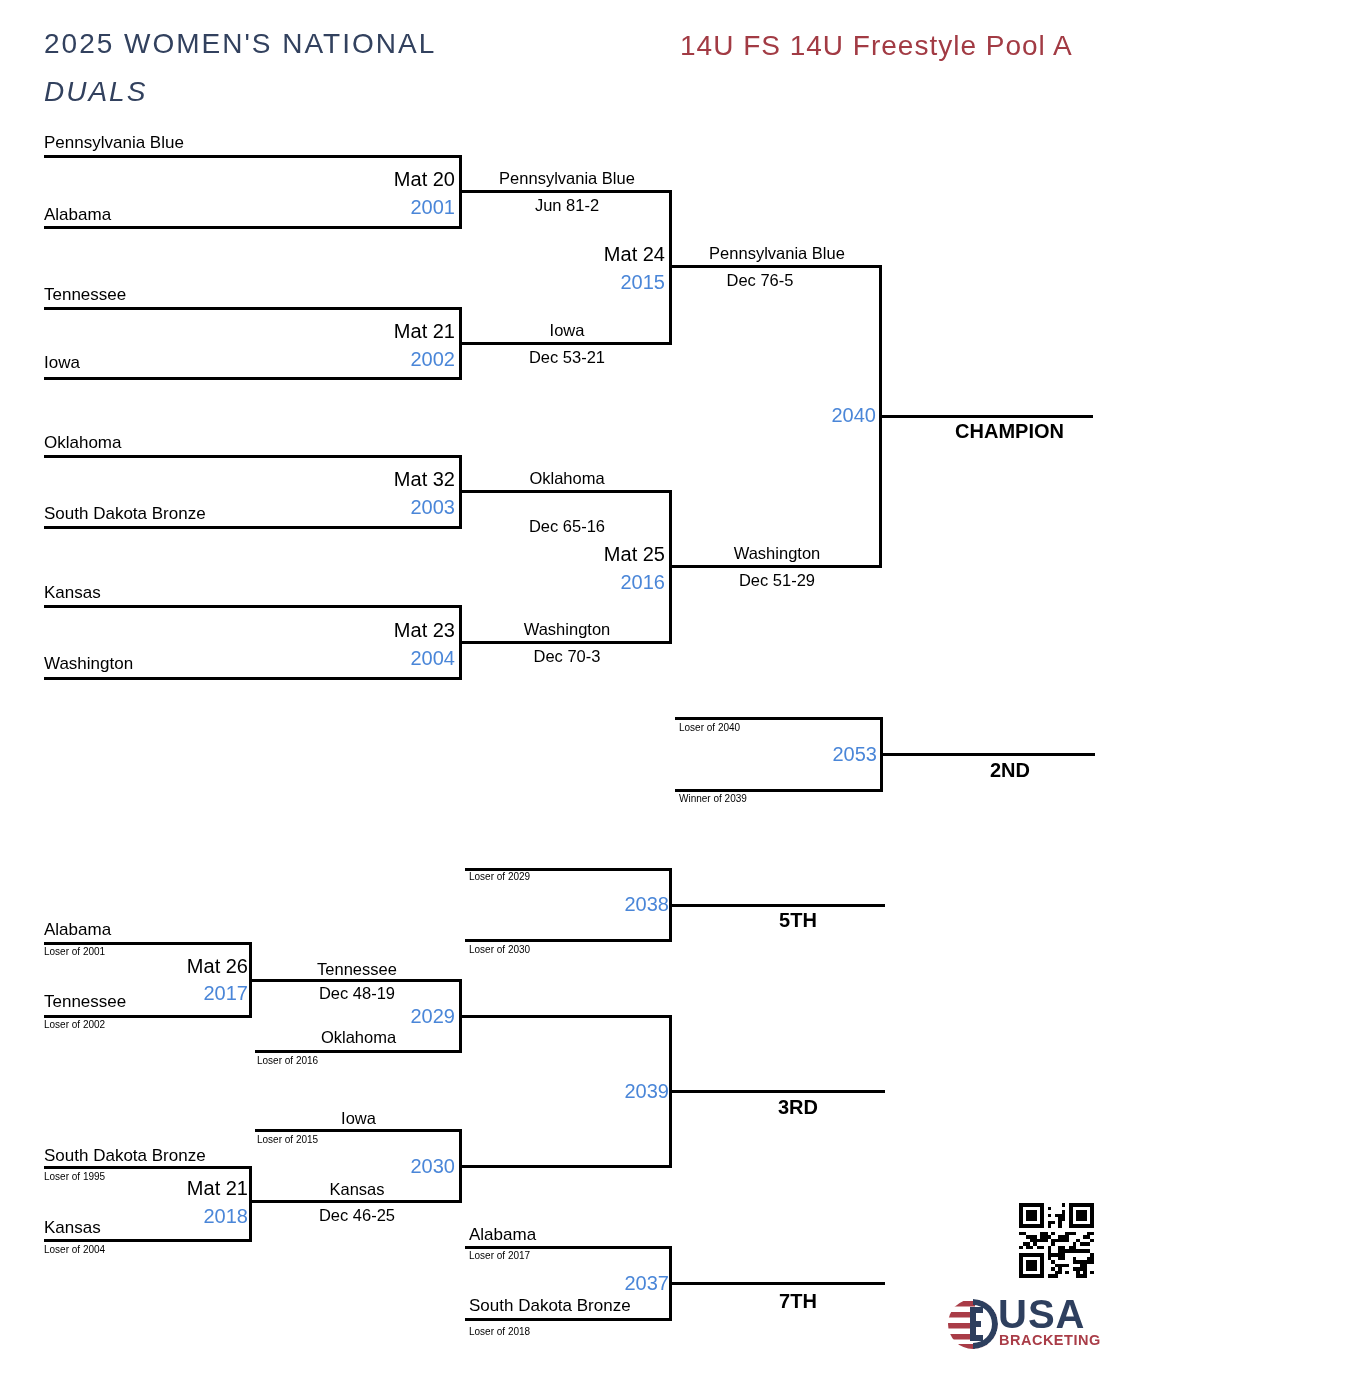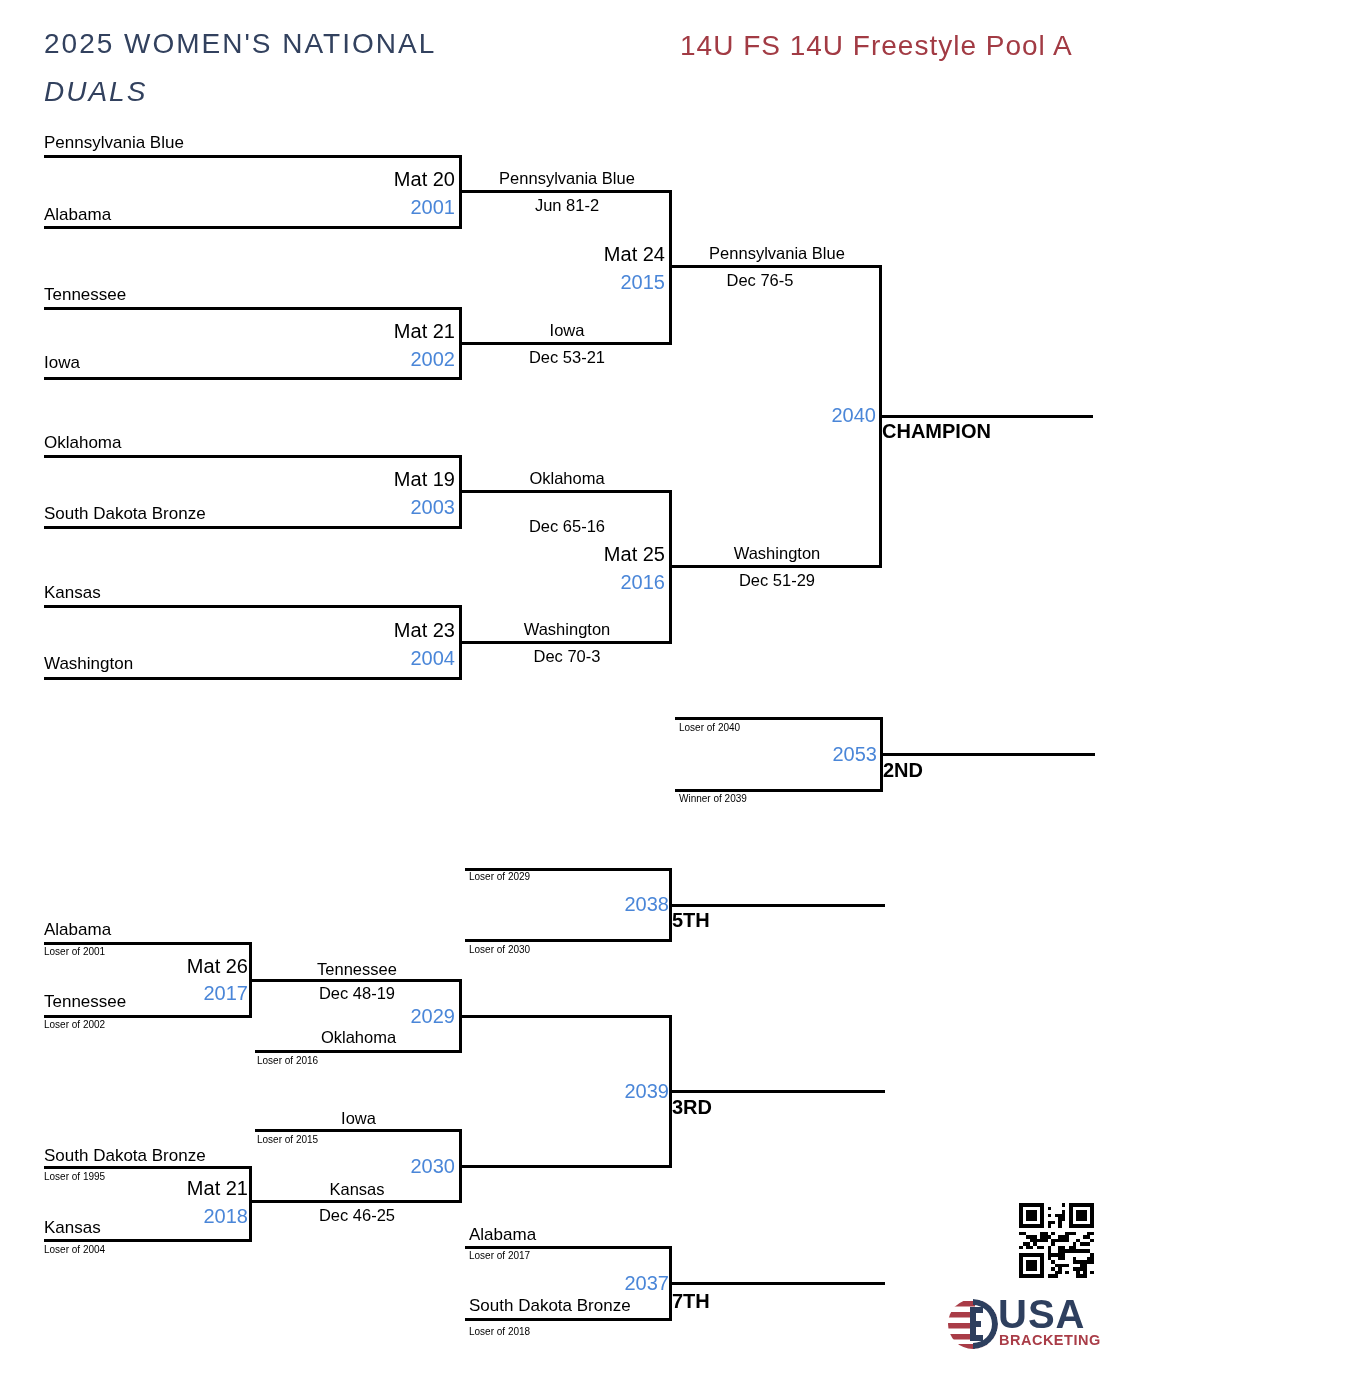--- a/index.html
+++ b/index.html
@@ -7,21 +7,21 @@
         font-family:"Liberation Sans","DejaVu Sans",sans-serif;color:#000;}
   .hline{position:absolute;height:3px;background:#000;}
   .vline{position:absolute;width:3px;background:#000;}
   .title{position:absolute;font-size:28px;font-weight:300;letter-spacing:2px;color:#32415e;line-height:1;}
   .pool{position:absolute;font-size:28px;font-weight:300;letter-spacing:1px;color:#a23b44;line-height:1;}
   .team{position:absolute;font-size:17px;line-height:1;white-space:nowrap;}
   .sub{position:absolute;font-size:10px;line-height:1;white-space:nowrap;}
   .mat{position:absolute;font-size:20px;line-height:1;text-align:right;white-space:nowrap;}
   .bout{position:absolute;font-size:20px;line-height:1;text-align:right;color:#4a86d8;white-space:nowrap;}
   .wname{position:absolute;font-size:16.5px;line-height:1;text-align:center;white-space:nowrap;}
-  .place{position:absolute;font-size:20px;font-weight:bold;line-height:1;text-align:left;white-space:nowrap;}
+  .place{position:absolute;font-size:20px;font-weight:bold;line-height:1;text-align:center;white-space:nowrap;padding-left:21px;}
   .logo-usa{position:absolute;font-size:40px;font-weight:800;color:#2e3f5e;line-height:1;letter-spacing:1px;}
   .logo-sub{position:absolute;font-size:14.5px;font-weight:700;color:#a93c47;line-height:1;letter-spacing:0.5px;}
 </style>
 </head>
 <body>
 
 <div id="page">
 
   <div class="title" style="left:44px;top:30px;">2025 WOMEN'S NATIONAL</div>
   <div class="title" style="left:44px;top:78px;font-style:italic;">DUALS</div>
@@ -62,21 +62,21 @@
   <div class="team" style="left:44px;top:354px;">Iowa</div>
   <div class="team" style="left:44px;top:434px;">Oklahoma</div>
   <div class="team" style="left:44px;top:505px;">South Dakota Bronze</div>
   <div class="team" style="left:44px;top:584px;">Kansas</div>
   <div class="team" style="left:44px;top:655px;">Washington</div>
 
   <div class="mat" style="right:893px;top:169px;">Mat 20</div>
   <div class="bout" style="right:893px;top:197px;">2001</div>
   <div class="mat" style="right:893px;top:321px;">Mat 21</div>
   <div class="bout" style="right:893px;top:349px;">2002</div>
-  <div class="mat" style="right:893px;top:469px;">Mat 19</div>
+  <div class="mat" style="right:893px;top:469px;">Mat 32</div>
   <div class="bout" style="right:893px;top:497px;">2003</div>
   <div class="mat" style="right:893px;top:620px;">Mat 23</div>
   <div class="bout" style="right:893px;top:648px;">2004</div>
 
   <div class="wname" style="left:462px;top:170px;width:210px;">Pennsylvania Blue</div>
   <div class="wname" style="left:462px;top:197px;width:210px;">Jun 81-2</div>
   <div class="wname" style="left:462px;top:322px;width:210px;">Iowa</div>
   <div class="wname" style="left:462px;top:349px;width:210px;">Dec 53-21</div>
   <div class="mat" style="right:683px;top:244px;">Mat 24</div>
   <div class="bout" style="right:683px;top:272px;">2015</div>

